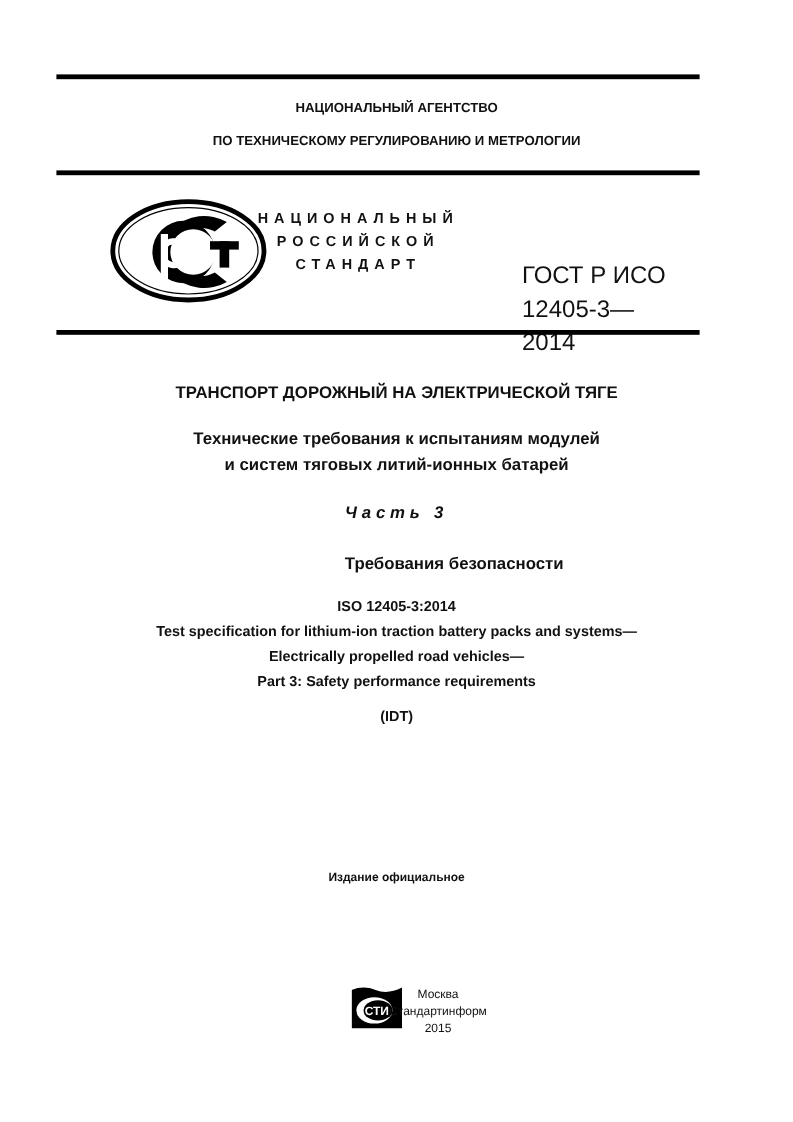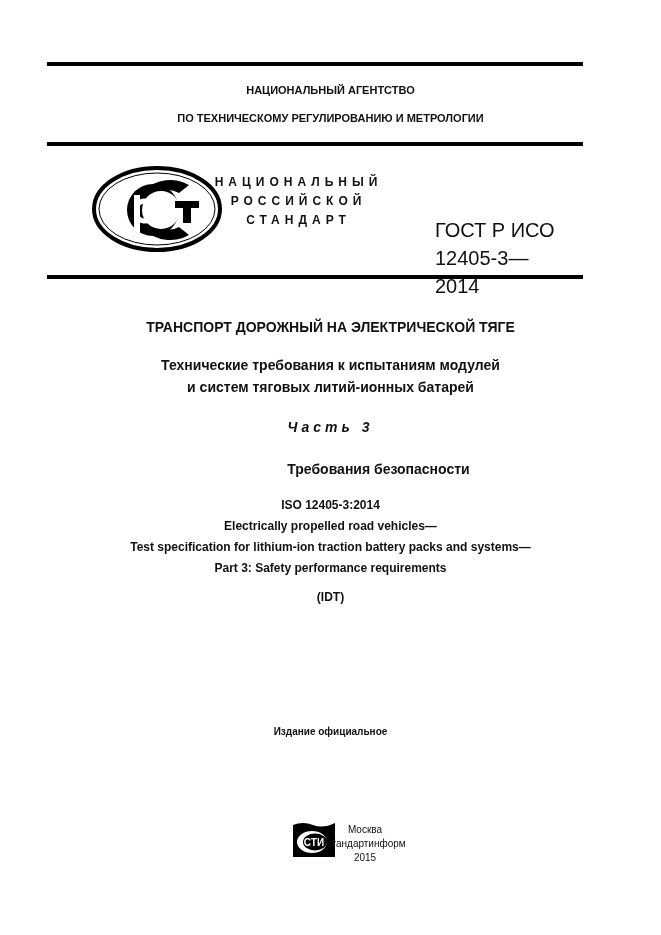--- a/index.html
+++ b/index.html
@@ -74,22 +74,22 @@
   <div>Технические требования к испытаниям модулей</div>
   <div>и систем тяговых литий-ионных батарей</div>
 </div>
 
 <div class="center part" style="top:419px;">Часть 3</div>
 
 <div class="center safety" style="top:461px;margin-left:48px;">Требования безопасности</div>
 
 <div class="center iso" style="top:495px;">
   <div>ISO 12405-3:2014</div>
+  <div>Test specification for lithium-ion traction battery packs and systems—</div>
   <div>Electrically propelled road vehicles—</div>
-  <div>Test specification for lithium-ion traction battery packs and systems—</div>
   <div>Part 3: Safety performance requirements</div>
 </div>
 
 <div class="center iso" style="top:587px;">(IDT)</div>
 
 <div class="center edition" style="top:726px;">Издание официальное</div>
 
 <div class="logo" style="left:249px; top:821px; width:42px; height:36px;">
   <svg width="42" height="36" viewBox="0 0 42 36">
     <path d="M 0 4 Q 10 0 20 4 Q 30 8 42 2 L 42 36 L 0 36 Z" fill="#000"></path>

